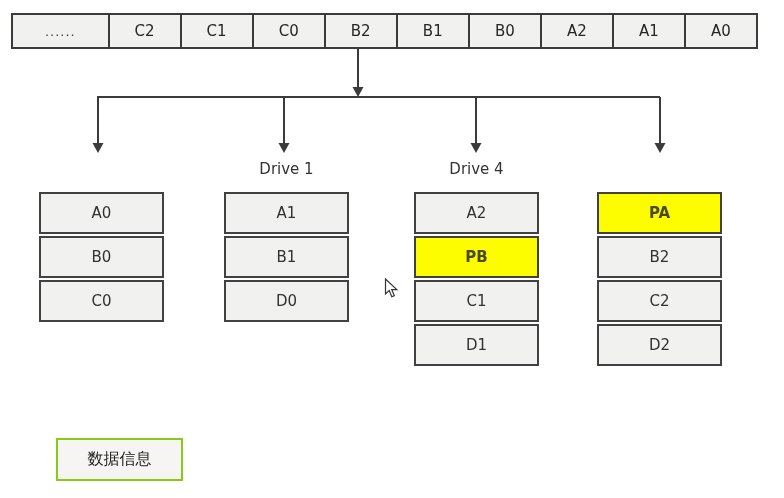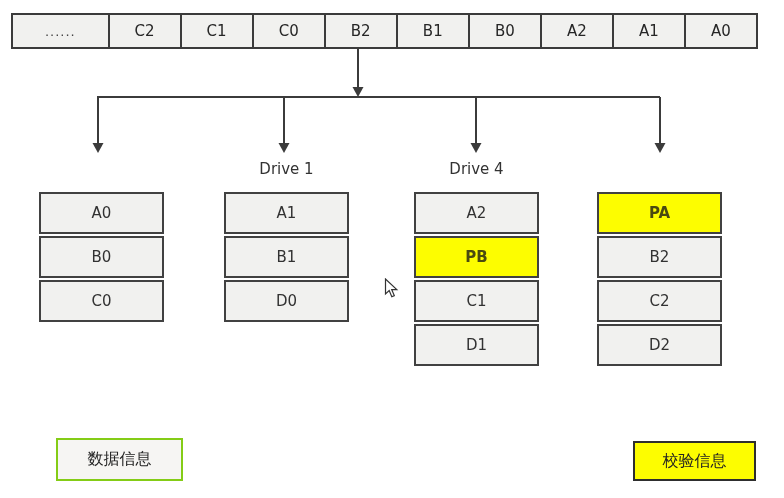--- a/index.html
+++ b/index.html
@@ -107,19 +107,18 @@
   </div>
 
   <div class="drive-col" style="left:597px">
     <div class="blk parity">PA</div>
     <div class="blk data">B2</div>
     <div class="blk data">C2</div>
     <div class="blk data">D2</div>
   </div>
 
   <div class="legend-box" id="legend-data">数据信息</div>
-  <div class="legend-box" id="legend-parity">校验信息</div>
 
   <svg id="cursor" width="15" height="21" viewBox="0 0 15 21">
     <path d="M1.5 1 L1.5 16 L5.2 12.6 L7.8 18.7 L10.3 17.6 L7.7 11.6 L12.8 11.6 Z" fill="#ffffff" stroke="#333333" stroke-width="1.2" stroke-linejoin="miter"></path>
   </svg>
 
 </div>
 
 </body></html>

